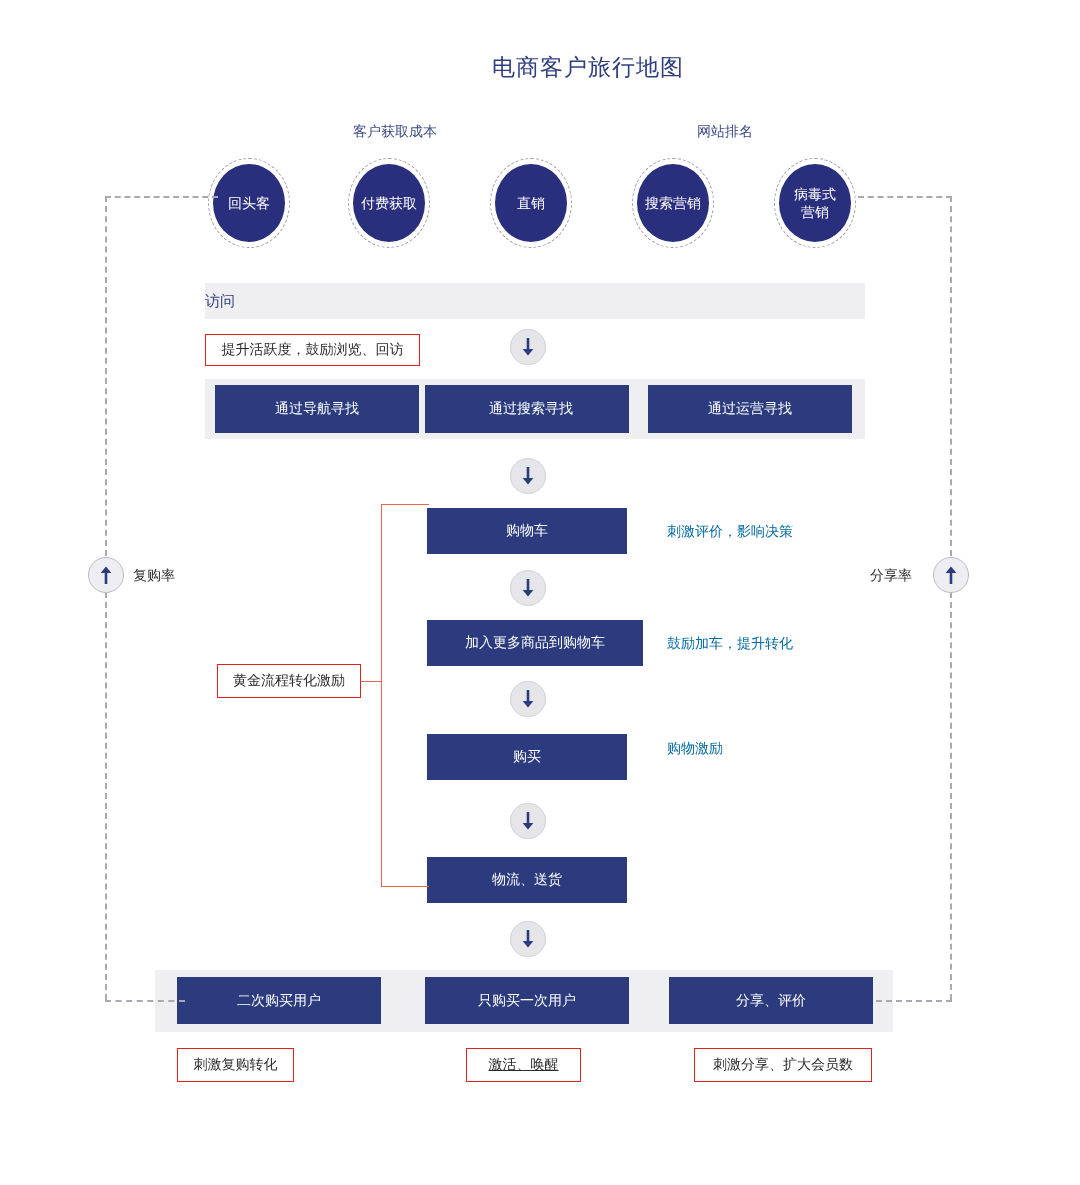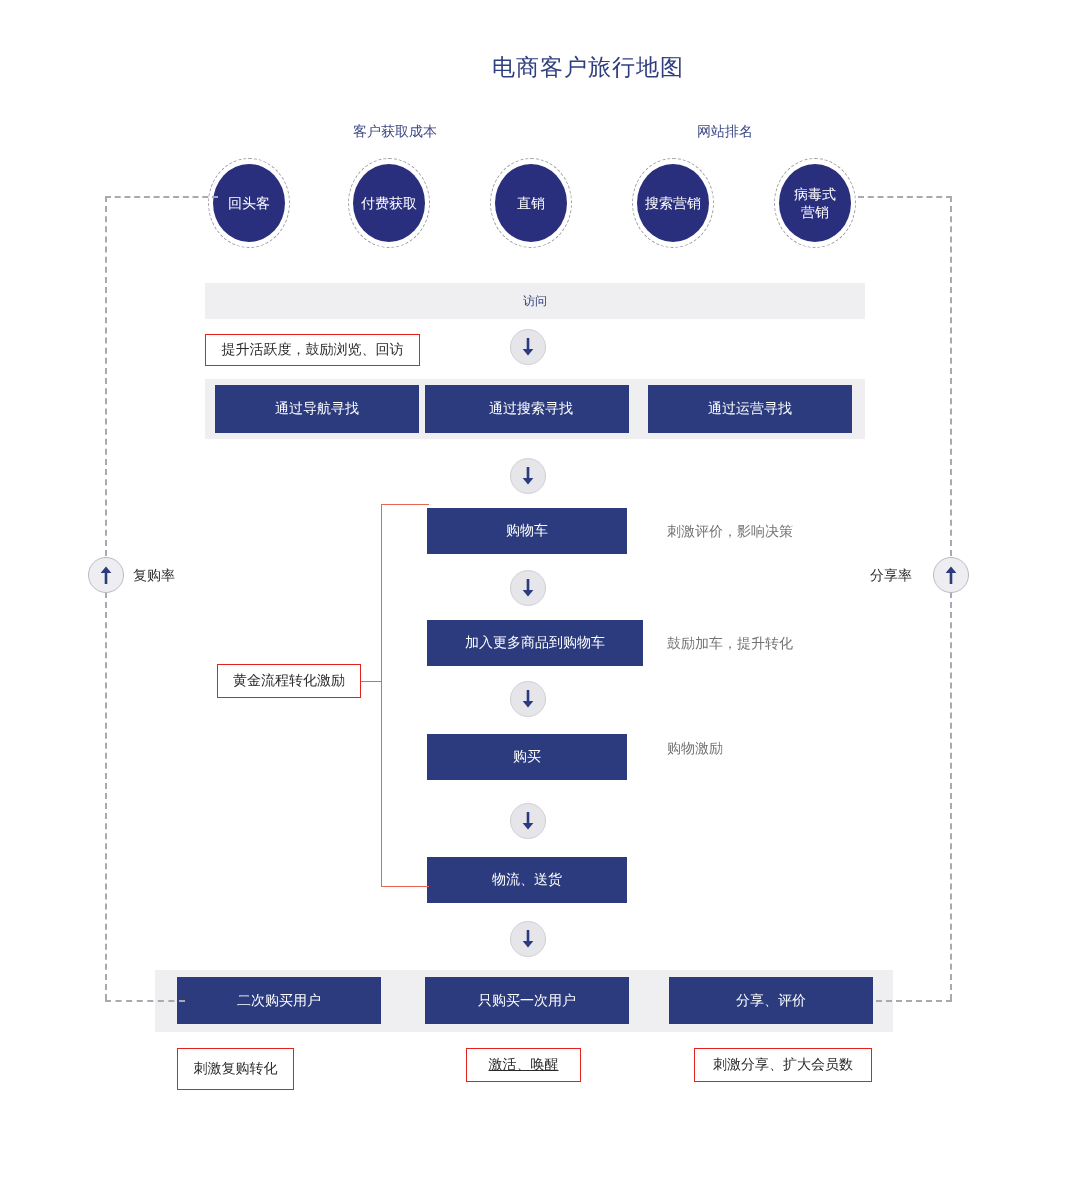--- a/index.html
+++ b/index.html
@@ -50,21 +50,21 @@
     color:#ffffff;
     font-size:14px;
     line-height:18px;
     box-sizing:border-box;
   }
 
   
   .band{background:#efeff1;}
 
   .band-label{
-    font-size:12px;color:#2f3e7e;text-align:center;
+    font-size:15px;color:#2f3e7e;text-align:left;
     line-height:36px;
   }
 
   
   .bluebox{
     background:#2b3b7e;
     color:#ffffff;
     display:flex;align-items:center;justify-content:center;
     font-size:14px;
     box-sizing:border-box;
@@ -92,21 +92,21 @@
     background:#ffffff;
     color:#2b2b2b;
     font-size:14px;
     display:flex;align-items:center;justify-content:center;
     box-sizing:border-box;
     padding:12px 10px;
     white-space:nowrap;
   }
 
   
-  .note{font-size:14px;color:#737373;white-space:nowrap;}
+  .note{font-size:14px;color:#0369a1;white-space:nowrap;}
 
   
   .metric{font-size:14px;color:#2b2b2b;white-space:nowrap;}
 
   
   .dash-h{
     border-top:2px dashed #a9a9b2;height:0;
   }
   .dash-v{
     border-left:2px dashed #a9a9b2;width:0;
@@ -216,21 +216,21 @@
   <div class="abs redline-h" style="left:381px;top:504px;width:48px;"></div>
   <div class="abs redline-h" style="left:381px;top:886px;width:48px;"></div>
   <div class="abs redline-h" style="left:360px;top:681px;width:22px;"></div>
   <div class="abs redbox" style="left:217px;top:664px;width:144px;height:34px;">黄金流程转化激励</div>
 
   <div class="abs band" style="left:155px;top:970px;width:738px;height:62px;"></div>
   <div class="abs bluebox" style="left:177px;top:977px;width:204px;height:47px;">二次购买用户</div>
   <div class="abs bluebox" style="left:425px;top:977px;width:204px;height:47px;">只购买一次用户</div>
   <div class="abs bluebox" style="left:669px;top:977px;width:204px;height:47px;">分享、评价</div>
 
-  <div class="abs redbox" style="left:177px;top:1048px;width:117px;height:42px;">刺激复购转化</div>
+  <div class="abs redbox" style="left:177px;top:1048px;width:117px;height:34px;">刺激复购转化</div>
   <div class="abs redbox" style="left:466px;top:1048px;width:115px;height:34px;text-decoration:underline;">激活、唤醒</div>
   <div class="abs redbox" style="left:694px;top:1048px;width:178px;height:34px;">刺激分享、扩大会员数</div>
 
   <div class="abs dash-h" style="left:105px;top:196px;width:113px;"></div>
   <div class="abs dash-v" style="left:105px;top:196px;height:360px;"></div>
   <div class="abs dash-v" style="left:105px;top:592px;height:408px;"></div>
   <div class="abs dash-h" style="left:105px;top:1000px;width:80px;"></div>
 
   <div class="abs arrow-circle up" style="left:88px;top:557px;">
     <svg width="16" height="20" viewBox="0 0 16 20" aria-hidden="true">

